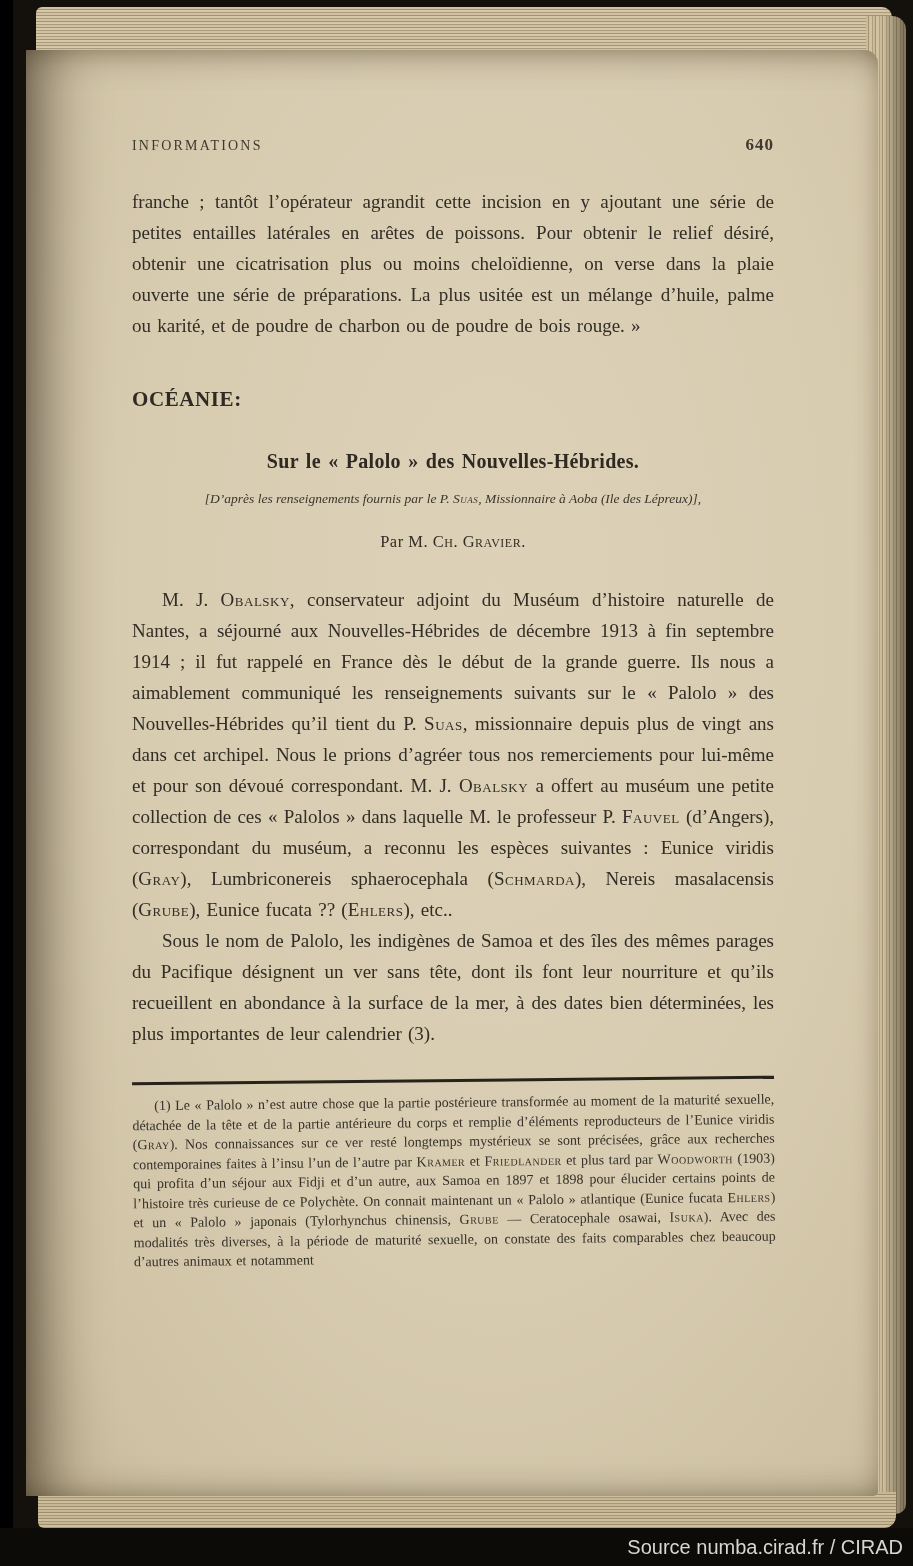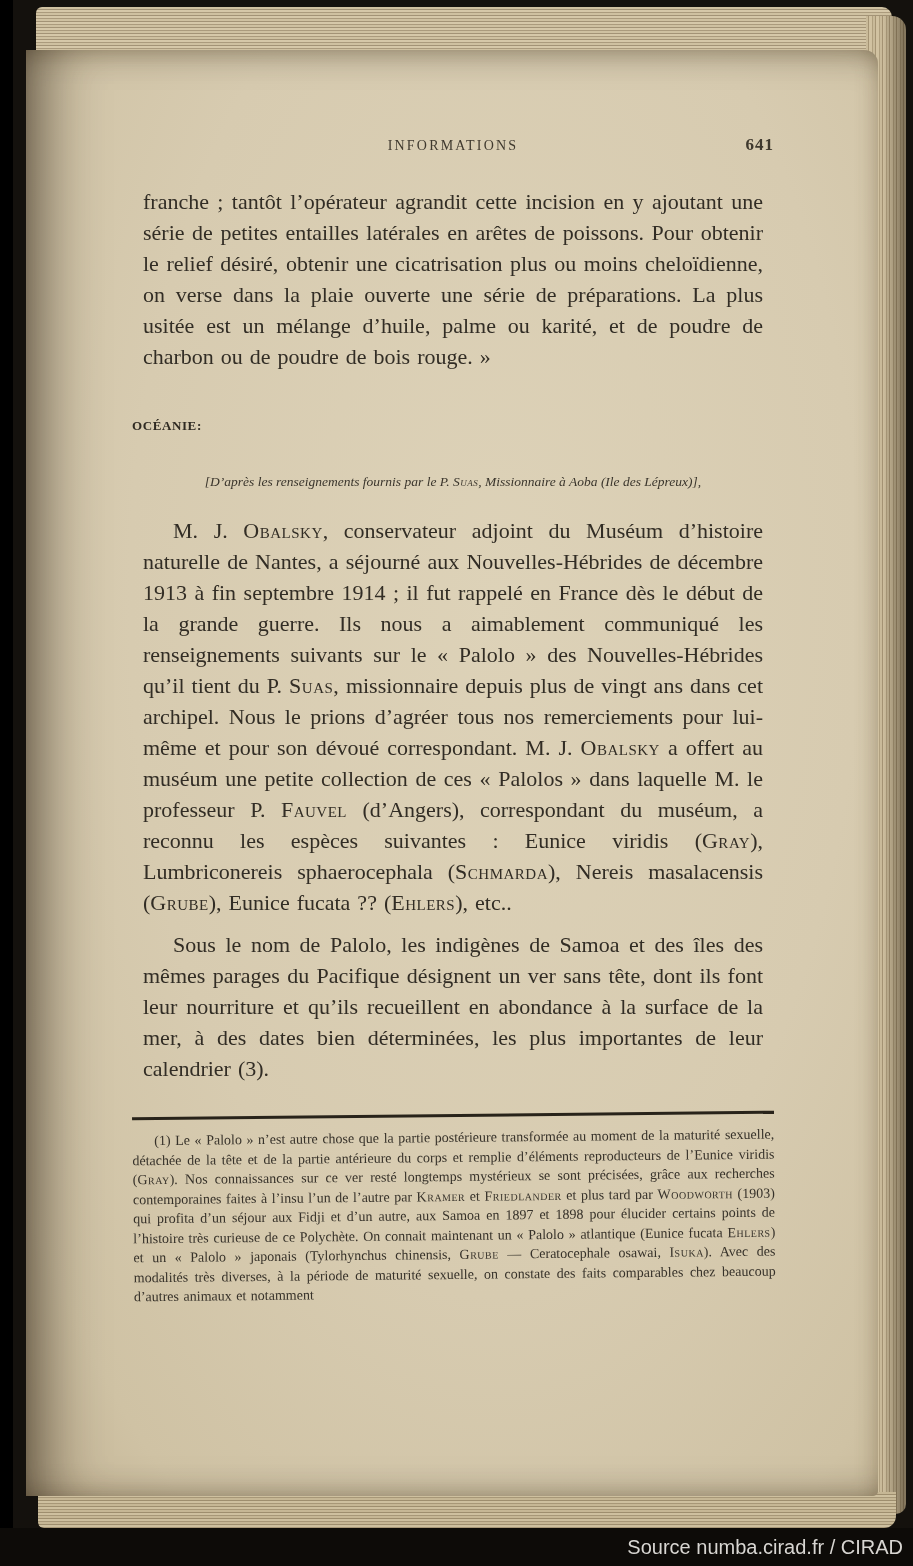--- a/index.html
+++ b/index.html
@@ -41,34 +41,34 @@
     border-radius:0 14px 5px 0;
     box-shadow:
       inset 48px 0 62px -34px rgba(30,20,8,.62),
       inset -10px 0 26px -14px rgba(110,90,60,.45),
       inset 0 20px 36px -24px rgba(70,55,30,.5),
       inset 0 -18px 32px -22px rgba(70,55,30,.42);
   }
   .content { padding:88px 104px 0 106px; }
 
   .running-head {
-    position:relative; text-align:center; font-size:14px; letter-spacing:2.2px;
+    position:relative; text-align:left; font-size:14px; letter-spacing:2.2px;
     color:#3f392e; margin-bottom:32px;
   }
   .rh-page { position:absolute; right:0; top:-3px; font-size:17px; font-weight:600; letter-spacing:1px; }
 
   .body-par {
-    font-size:22px; line-height:31px; text-align:justify; color:#322d25;
-    margin:11px; text-indent:30px; word-spacing:1.5px;
+    font-size:19px; line-height:31px; text-align:justify; color:#322d25;
+    margin:0; text-indent:30px; word-spacing:1.5px;
   }
   .body-par.no-indent { text-indent:0; }
   .mb-lg { margin-bottom:46px; }
 
   .section-label {
-    font-size:13px; font-weight:700; letter-spacing:.6px; color:#2f2a22;
+    font-size:21px; font-weight:700; letter-spacing:.6px; color:#2f2a22;
     margin:12px 0 38px 0;
   }
   .article-title {
     font-size:20px; font-weight:700; text-align:center; letter-spacing:.3px;
     color:#2e2921; margin:0 0 16px 0; word-spacing:2px;
   }
   .attribution {
     font-size:13.5px; font-style:italic; line-height:19px; text-align:center;
     color:#3a352c; max-width:586px; margin:12px auto 24px auto;
   }
@@ -104,30 +104,32 @@
   <div class="edges-top"></div>
   <div class="edges-right"></div>
   <div class="edges-bottom"></div>
   <div class="spine"></div>
 
   <div class="page">
     <div class="content">
 
       <div class="running-head">
         <span class="rh-title">INFORMATIONS</span>
-        <span class="rh-page">641</span>
+        <span class="rh-page">640</span>
       </div>
 
       <p class="body-par no-indent mb-lg"><span>franche ; tantôt l’opérateur agrandit cette incision en y ajoutant une série de petites entailles latérales en arêtes de poissons. Pour obtenir le relief désiré, obtenir une cicatrisation plus ou moins cheloïdienne, on verse dans la plaie ouverte une série de préparations. La plus usitée est un mélange d’huile, palme ou karité, et de poudre de charbon ou de poudre de bois rouge. »</span></p>
 
       <h3 class="section-label">OCÉANIE:</h3>
 
+      <h2 class="article-title">Sur le « Palolo » des Nouvelles-Hébrides.</h2>
 
       <p class="attribution"><span class="seg-i">[D’après les renseignements fournis par le P. </span><span class="seg-sc">Suas</span><span class="seg-i">, Missionnaire à Aoba (Ile des Lépreux)],</span></p>
 
+      <p class="byline"><span>Par M. </span><span class="seg-sc">Ch. Gravier</span><span>.</span></p>
 
       <p class="body-par"><span>M. J. </span><span class="seg-sc">Obalsky</span><span>, conservateur adjoint du Muséum d’histoire naturelle de Nantes, a séjourné aux Nouvelles-Hébrides de décembre 1913 à fin septembre 1914 ; il fut rappelé en France dès le début de la grande guerre. Ils nous a aimablement communiqué les renseignements suivants sur le « Palolo » des Nouvelles-Hébrides qu’il tient du P. </span><span class="seg-sc">Suas</span><span>, missionnaire depuis plus de vingt ans dans cet archipel. Nous le prions d’agréer tous nos remerciements pour lui-même et pour son dévoué correspondant. M. J. </span><span class="seg-sc">Obalsky</span><span> a offert au muséum une petite collection de ces « Palolos » dans laquelle M. le professeur P. </span><span class="seg-sc">Fauvel</span><span> (d’Angers), correspondant du muséum, a reconnu les espèces suivantes : Eunice viridis (</span><span class="seg-sc">Gray</span><span>), Lumbriconereis sphaerocephala (</span><span class="seg-sc">Schmarda</span><span>), Nereis masalacensis (</span><span class="seg-sc">Grube</span><span>), Eunice fucata ?? (</span><span class="seg-sc">Ehlers</span><span>), etc..</span></p>
 
       <p class="body-par"><span>Sous le nom de Palolo, les indigènes de Samoa et des îles des mêmes parages du Pacifique désignent un ver sans tête, dont ils font leur nourriture et qu’ils recueillent en abondance à la surface de la mer, à des dates bien déterminées, les plus importantes de leur calendrier (3).</span></p>
 
       <div class="footnote-block">
         <div class="footnote-rule"></div>
         <p class="footnote"><span>(1) Le « Palolo » n’est autre chose que la partie postérieure transformée au moment de la maturité sexuelle, détachée de la tête et de la partie antérieure du corps et remplie d’éléments reproducteurs de l’Eunice viridis (</span><span class="seg-sc">Gray</span><span>). Nos connaissances sur ce ver resté longtemps mystérieux se sont précisées, grâce aux recherches contemporaines faites à l’insu l’un de l’autre par </span><span class="seg-sc">Kramer</span><span> et </span><span class="seg-sc">Friedlander</span><span> et plus tard par </span><span class="seg-sc">Woodworth</span><span> (1903) qui profita d’un séjour aux Fidji et d’un autre, aux Samoa en 1897 et 1898 pour élucider certains points de l’histoire très curieuse de ce Polychète. On connait maintenant un « Palolo » atlantique (Eunice fucata </span><span class="seg-sc">Ehlers</span><span>) et un « Palolo » japonais (Tylorhynchus chinensis, </span><span class="seg-sc">Grube</span><span> — Ceratocephale osawai, </span><span class="seg-sc">Isuka</span><span>). Avec des modalités très diverses, à la période de maturité sexuelle, on constate des faits comparables chez beaucoup d’autres animaux et notamment</span></p>
       </div>
 

